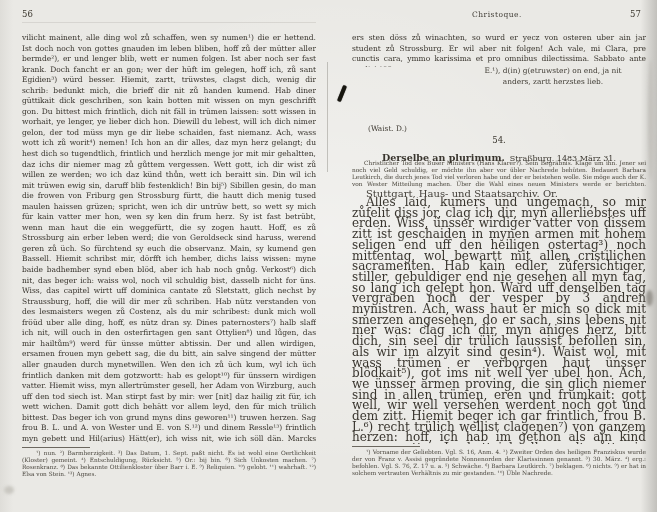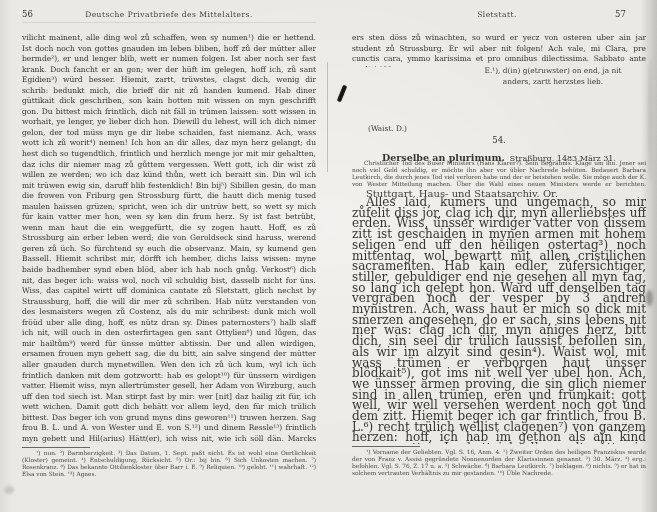--- a/index.html
+++ b/index.html
@@ -34,34 +34,33 @@
   .smudge{border-radius:50%;filter:blur(1.5px);}
   .gutterline{width:1px;background:rgba(110,106,98,0.35);}
 </style>
 </head>
 <body>
 
 <div id="scan">
 
   <div class="abs" style="left:0;top:0;width:328px;height:512px;">
     <div class="abs pgnum" style="left:22px;top:9px;">56</div>
-    <div class="abs hdr center" style="left:22px;top:10px;width:294px;">Deutsche Privatbriefe des Mittelalters.</div>
     <div class="abs rule" style="left:22px;top:22px;width:294px;opacity:0.15;"></div>
 
     <div class="abs just body-text" style="left:22px;top:33px;width:294px;height:412px;">vilicht mainent, alle ding wol zů schaffen, wen sy numen¹) die er hettend. Ist doch noch von gottes gnauden im leben bliben, hoff zů der mütter aller bermde²), er und lenger blib, wett er numen folgen. Ist aber noch ser fast krank. Doch fancht er an gon; wer der hüft im gelegen, hoff ich, zů sant Egidien³) würd besser. Hiemit, zartt, trüwstes, clagst dich, wenig dir schrib: bedunkt mich, die brieff dir nit zů handen kumend. Hab diner güttikait dick geschriben, son kain botten mit wissen on myn geschrifft gon. Du bittest mich frintlich, dich nit fäll in trümen laissen: sott wissen in worhait, ye lenger, ye lieber dich hon. Diewill du lebest, will ich dich nimer gelon, der tod müss myn ge dir liebe schaiden, fast niemanz. Ach, wass wott ich zů worit⁴) nemen! Ich hon an dir alles, daz myn herz gelangt; du hest dich so tugendtlich, frintlich und herzlich menge jor mit mir gehaltten, daz ichs dir niemer mag zů gůttem vergessen. Wett gott, ich dir wist zů willen ze werden; wo ich daz künd thůn, wett ich beraitt sin. Din wil ich mit trüwen ewig sin, daruff blib festenklich! Bin bij⁵) Sibillen gesin, do man die frowen von Friburg gen Strossburg fürtt, die hautt dich menig tused maulen haissen grüzen; spricht, wen ich dir untrüw bett, so wett sy mich für kain vatter mer hon, wen sy ken din frum herz. Sy ist fast betrübt, wenn man haut die ein weggefürtt, die sy zogen hautt. Hoff, es zů Strossburg ain erber leben werd; die von Geroldseck sind haruss, werend geren zů üch. So fürchtend sy euch die observanz. Main, sy kumend gen Bassell. Hiemit schribst mir, dörfft ich hember, dichs laiss wissen: myne baide badhember synd eben blöd, aber ich hab noch gnůg. Verkost⁶) dich nit, das beger ich: waiss wol, noch vil schuldig bist, dasselb nicht for üns. Wiss, das capitel wirtt uff dominica cantate zů Sletstatt, glich nechst by Straussburg, hoff, die will dir mer zů schriben. Hab nütz verstanden von des lesmaisters wegen zů Costenz, als du mir schribest: dunk mich woll fröüd uber alle ding, hoff, es nütz dran sy. Dines paternosters⁷) halb slaff ich nit, will ouch in den osterfirtagen gen sant Ottylien⁸) und lůgen, das mir hailtům⁹) werd für ünsse mütter abtissin. Der und allen wirdigen, ersamen frouen myn gebett sag, die du bitt, ain salve singend der mütter aller gnauden durch mynetwillen. Wen den ich zů üch kum, wyl ich üch frintlich danken mit dem gotzwortt: hab es gelopt¹⁰) für ünssern wirdigen vatter. Hiemit wiss, myn allertrümster gesell, her Adam von Wirzburg, auch uff den tod siech ist. Man stirpt fast by mir: wer [nit] daz hailig zit für, ich wett wichen. Damit gott dich behätt vor allem leyd, den für mich trülich bittest. Das beger ich von grund myns dins geworen¹¹) truwen herzen. Sag frou B. L. und A. von Wester und E. von S.¹²) und dinem Ressle¹³) frintlich myn gebett und Hil(arius) Hätt(er), ich wiss nit, wie ich söll dän. Marcks wyll briester werden, es sy mir lieb oder laid. Sobald es fürgang nymt, so müss er von Strossburg, so ist syn leren uss. Liess</div>
 
     <div class="abs rule" style="left:22px;top:447px;width:68px;"></div>
     <div class="abs just fn" style="left:22px;top:450px;width:294px;height:30px;text-indent:14px;">¹) nun. ²) Barmherzigkeit. ³) Das Datum, 1. Sept. paßt nicht. Es ist wohl eine Oertlichkeit (Kloster) gemeint. ⁴) Entschuldigung, Rücksicht. ⁵) Or.: bij bin. ⁶) Sich Unkosten machen. ⁷) Rosenkranz. ⁸) Das bekannte Ottilienkloster über Barr i. E. ⁹) Reliquien. ¹⁰) gelobt. ¹¹) wahrhaft. ¹²) Elsa von Stein. ¹³) Agnes.</div>
   </div>
 
   <div class="abs gutterline" style="left:327px;top:62px;height:110px;"></div>
 
   <div class="abs" style="left:328px;top:0;width:329px;height:512px;">
-    <div class="abs hdr center" style="left:22px;top:10px;width:294px;">Sletstatt.</div>
-    <div class="abs pgnum" style="left:287px;top:9px;">57</div>
+    <div class="abs hdr center" style="left:22px;top:10px;width:294px;">Christoque.</div>
+    <div class="abs pgnum" style="left:302px;top:9px;">57</div>
 
     <div class="abs just body-text" style="left:24px;top:33px;width:294px;height:34px;">ers sten döss zů winachten, so wurd er yecz von osteren uber ain jar student zů Strossburg. Er wil aber nit folgen! Ach vale, mi Clara, pre cunctis cara, ymmo karissima et pro omnibus dilectissima. Sabbato ante oculi 1483.</div>
 
     <div class="abs center sig" style="left:100px;top:66px;width:250px;">E.¹), d(in) g(etruwster) on end, ja nit</div>
     <div class="abs center sig" style="left:100px;top:77px;width:250px;">anders, zartt herzstes lieb.</div>
 
     <div class="abs ink" style="left:12px;top:85px;"></div>
 
 
     <div class="abs sig" style="left:40px;top:124px;">(Waist. D.)</div>

